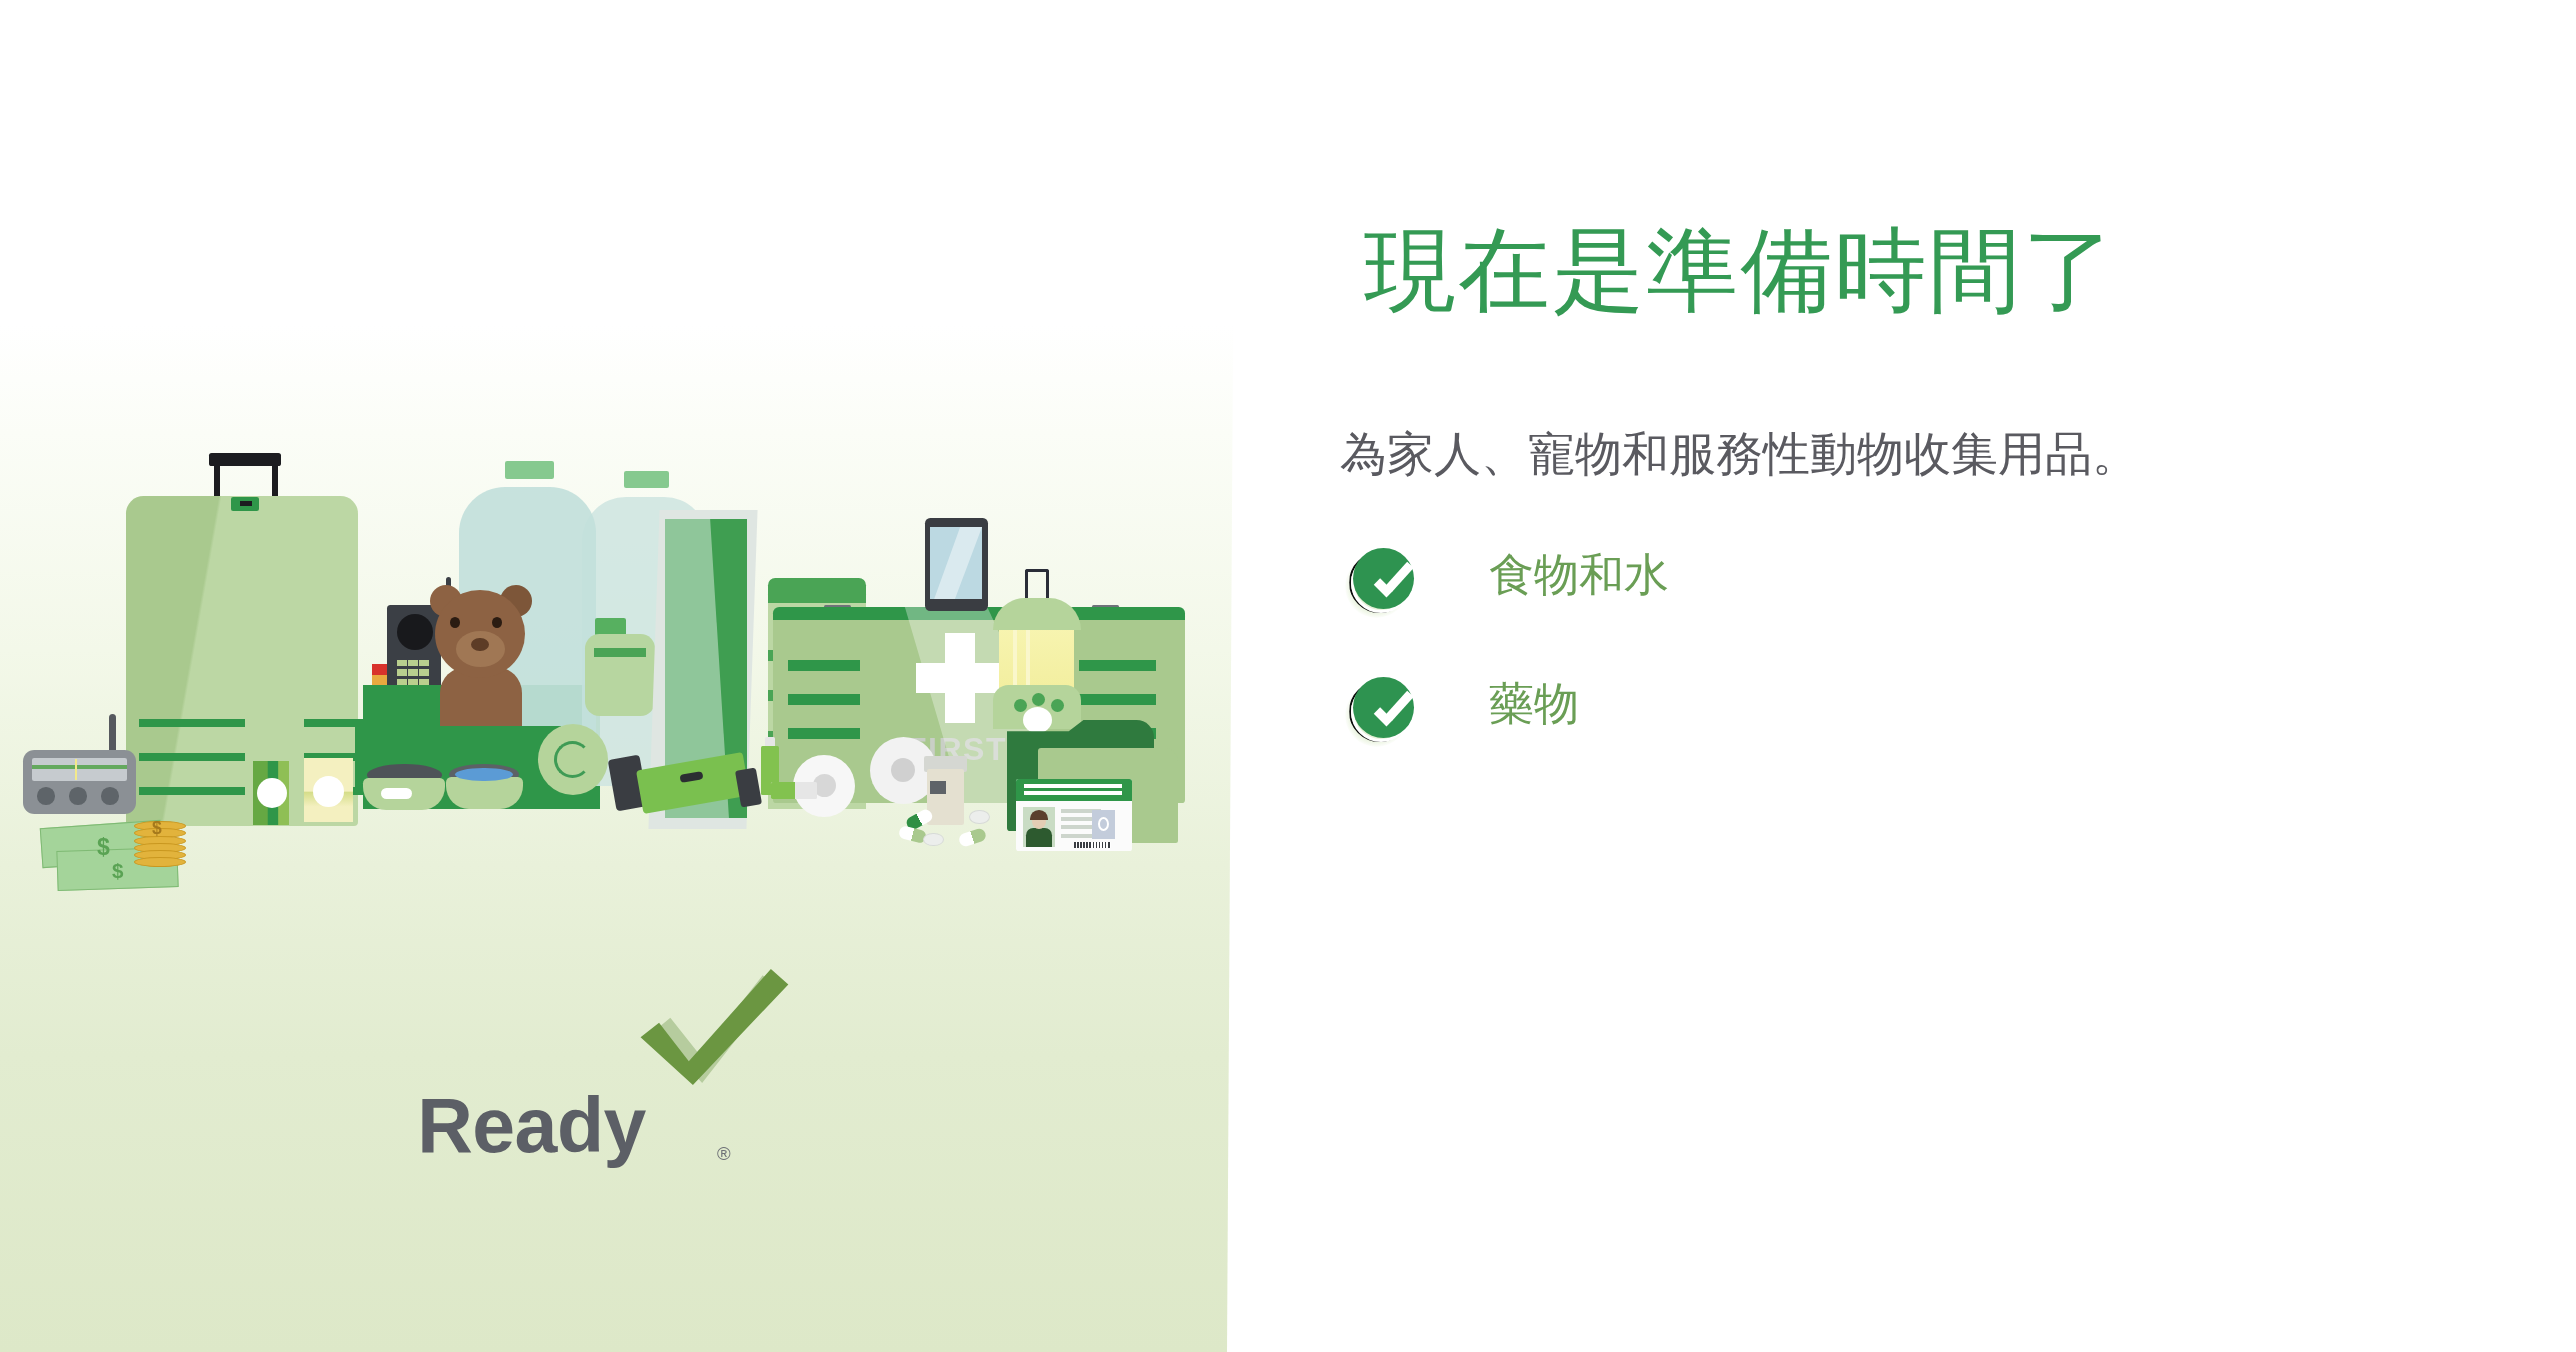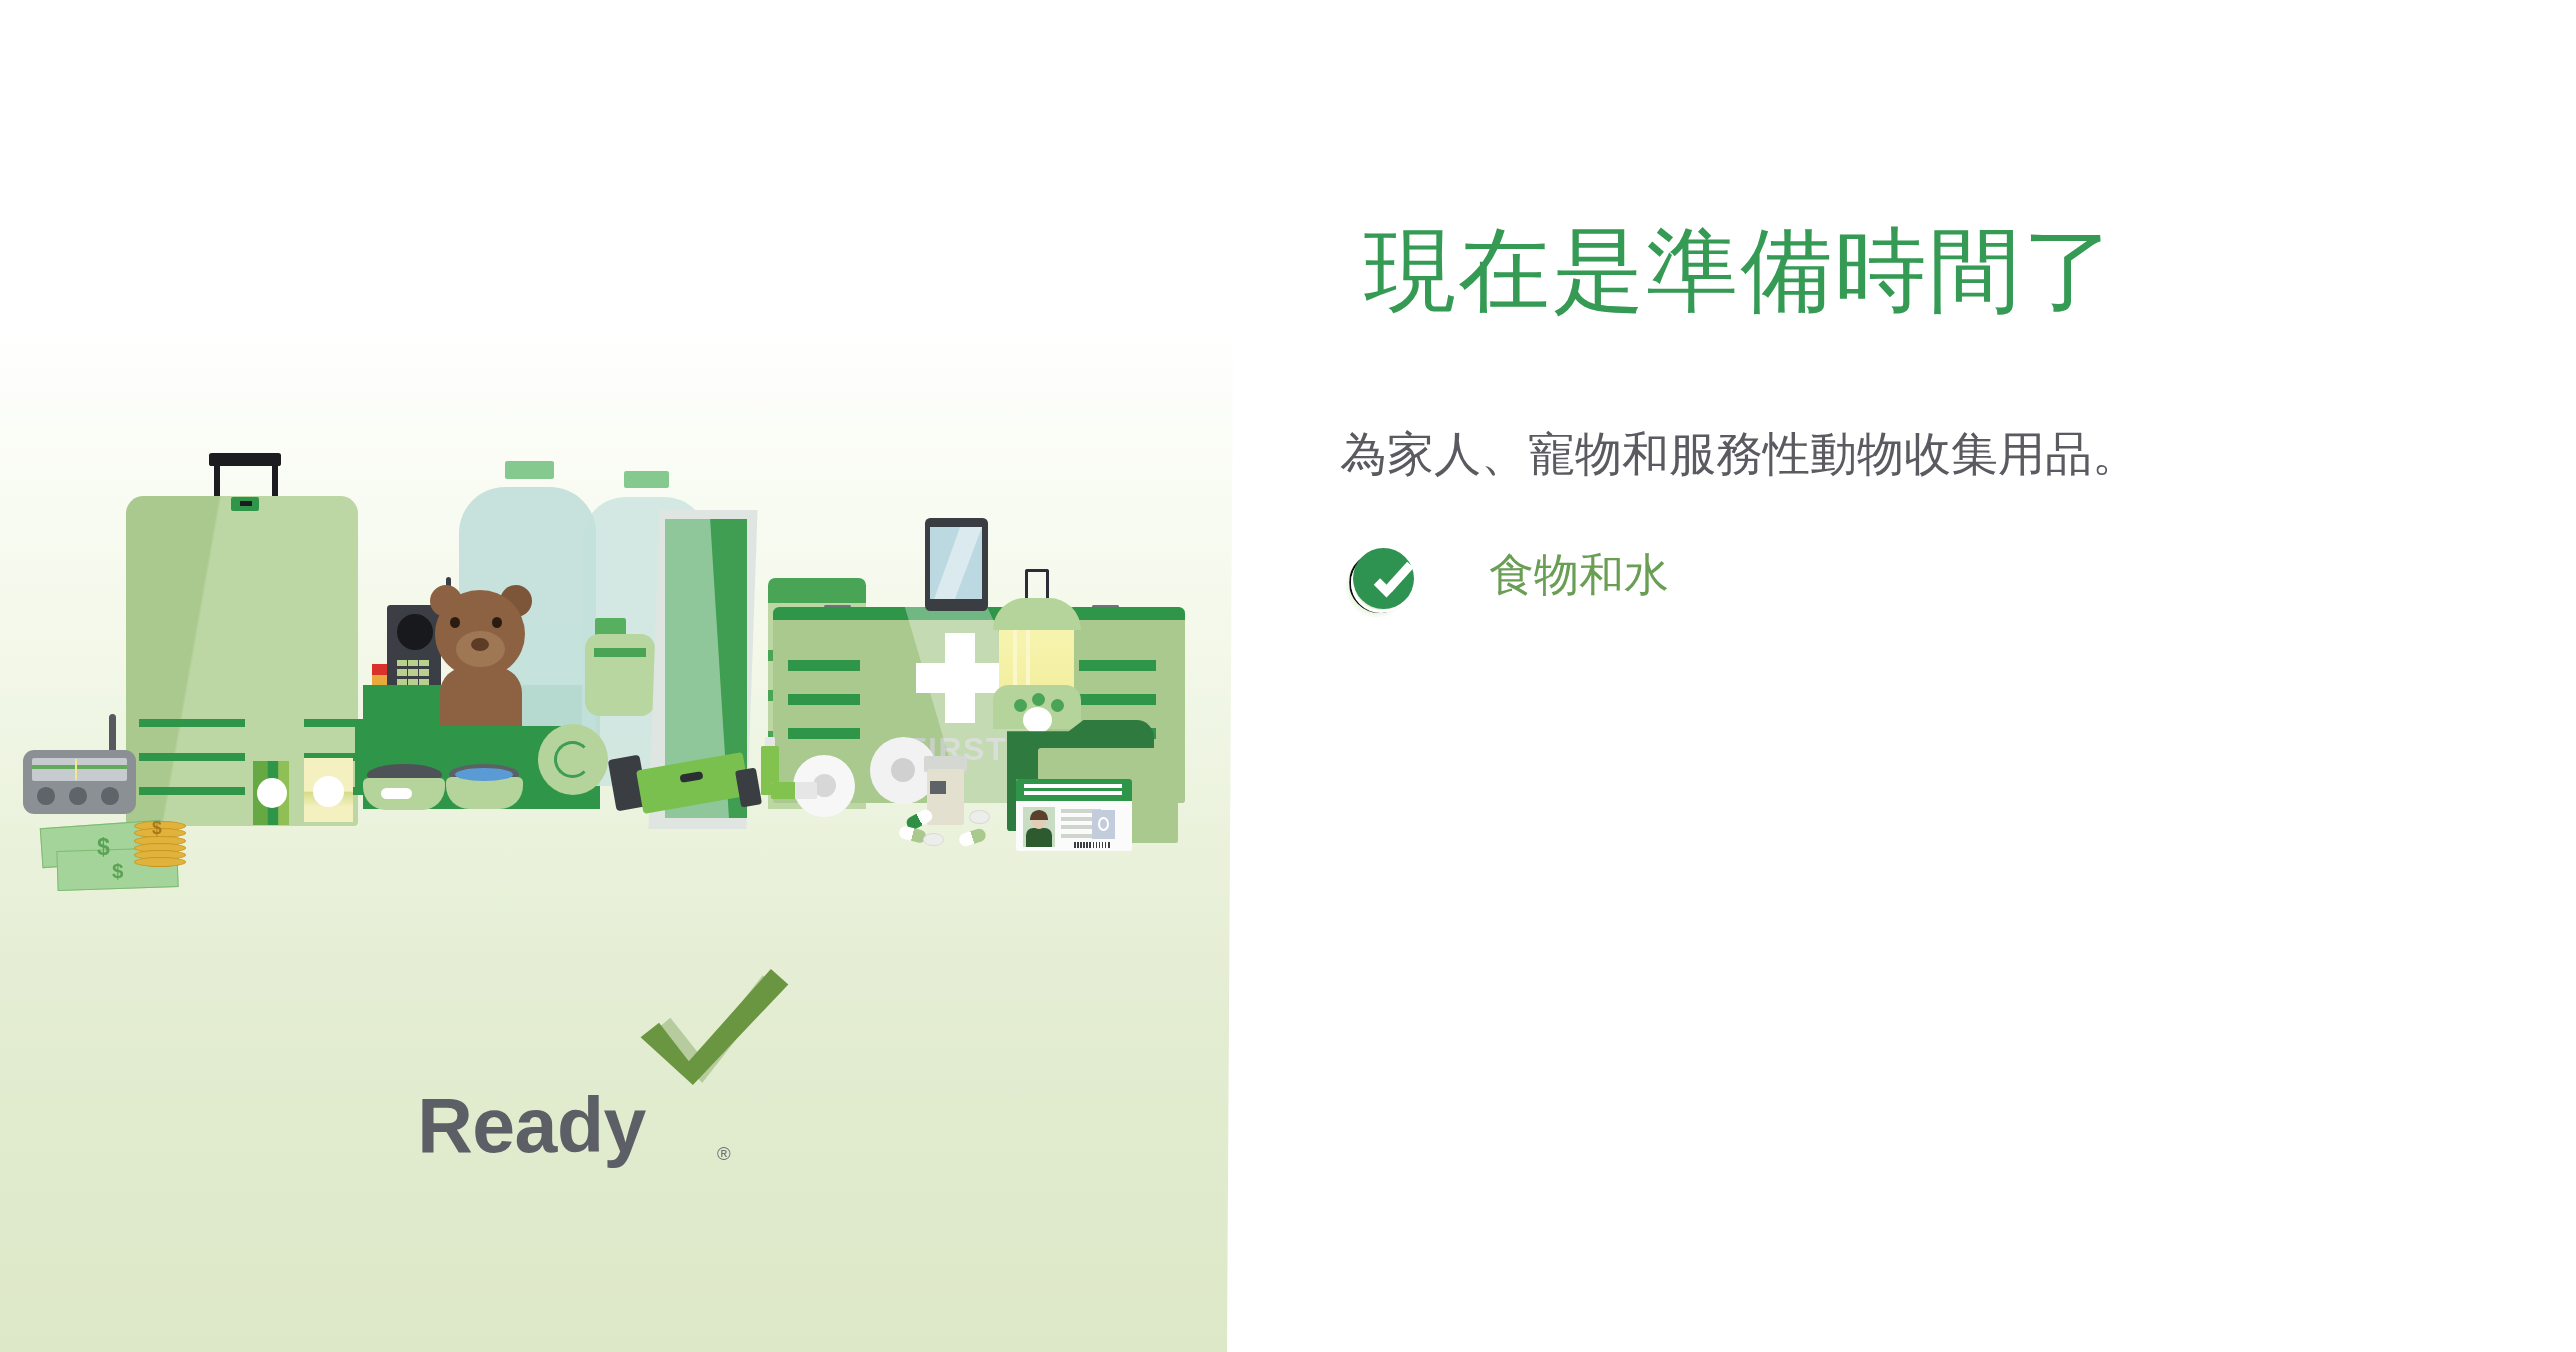--- a/index.html
+++ b/index.html
@@ -407,20 +407,31 @@
           <div class="badge-shadow"></div>
           <div class="badge-ring"></div>
           <div class="badge-ring-w"></div>
           <div class="badge-circle">
             <div class="badge-tick"></div>
           </div>
         </div>
         <div class="check-label">食物和水</div>
       </div>
 
+      <div class="check-row">
+        <div class="check-badge">
+          <div class="badge-shadow"></div>
+          <div class="badge-ring"></div>
+          <div class="badge-ring-w"></div>
+          <div class="badge-circle">
+            <div class="badge-tick"></div>
+          </div>
+        </div>
+        <div class="check-label">藥物</div>
+      </div>
 
 
 
 
     </div>
   </div>
 
 </div>
 
 

